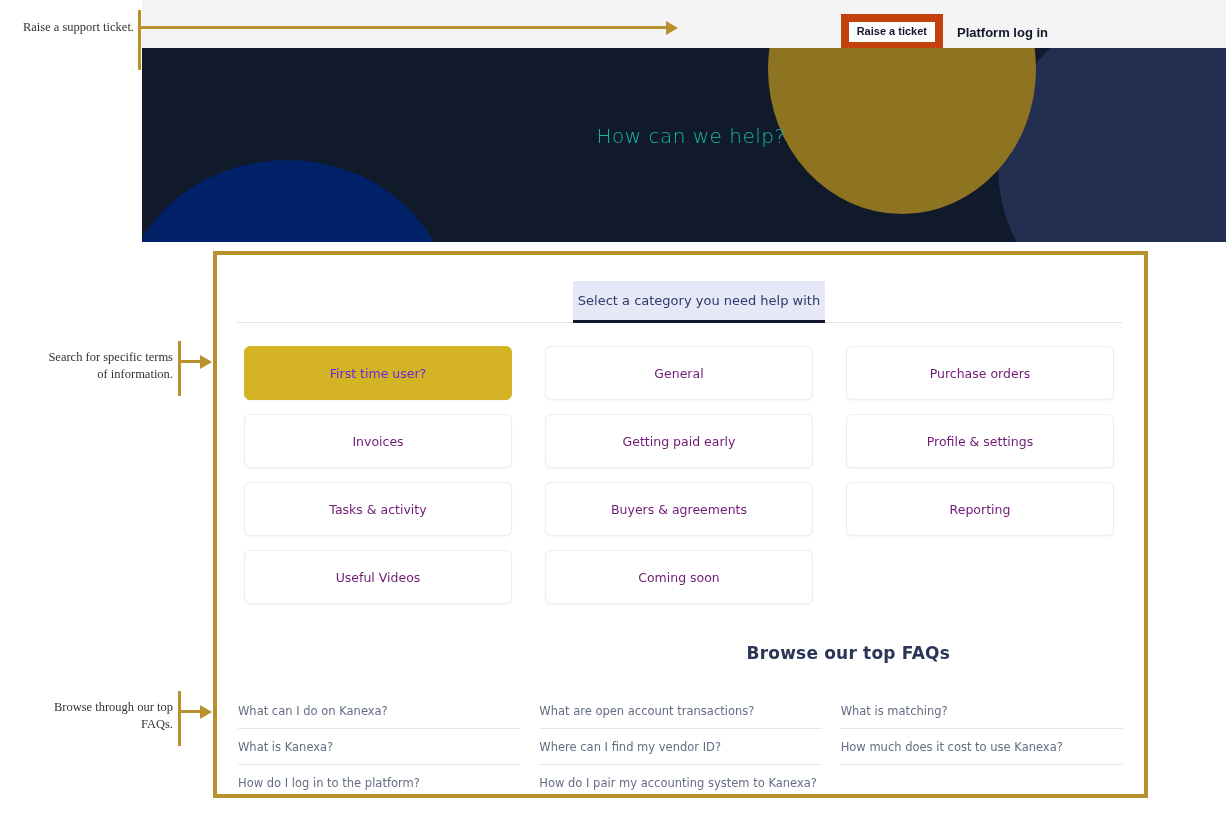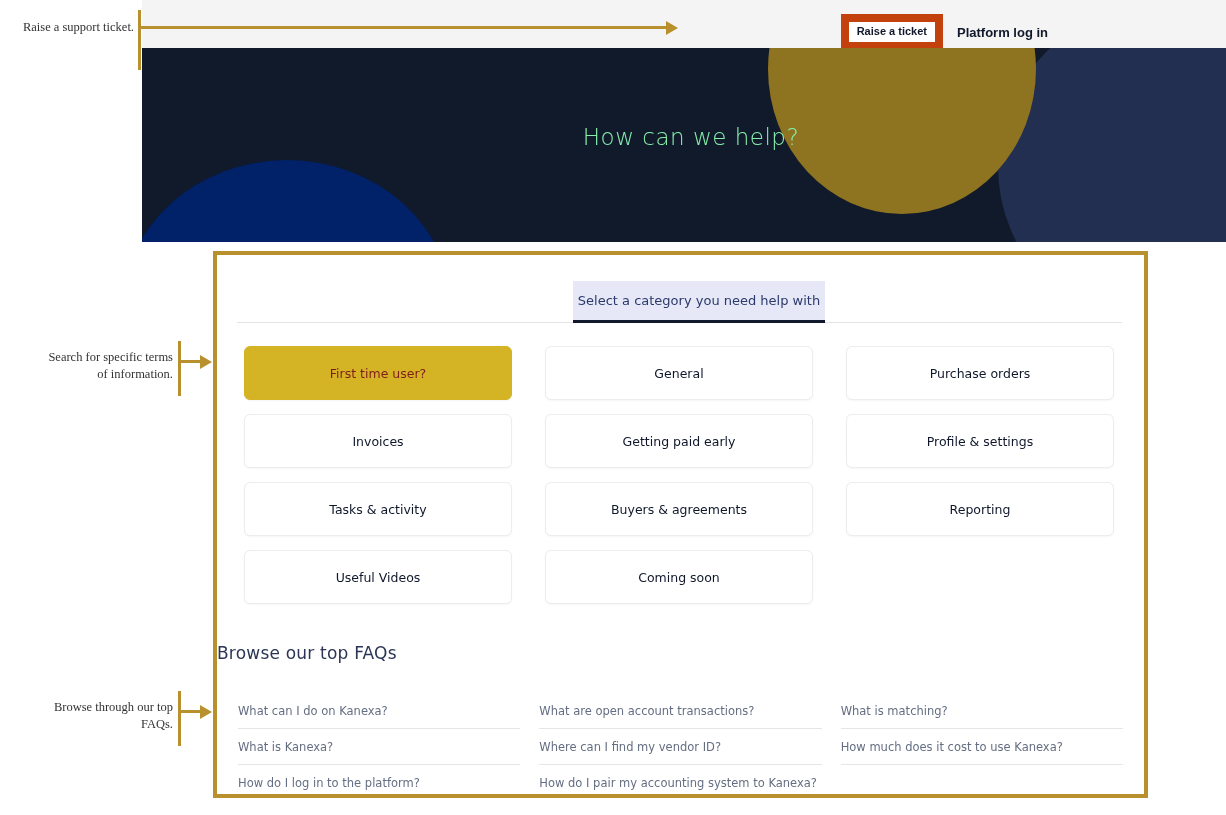--- a/index.html
+++ b/index.html
@@ -115,23 +115,23 @@
   .shape-gold {
     left: 626px; top: -124px;
     width: 268px; height: 290px;
     background: #8E7320;
   }
   .hero-title {
     position: absolute;
     left: 14px; right: 0;
     top: 76px;
     text-align: center;
-    color: #86efac;
-    font-family: "DejaVu Sans", sans-serif;
-    font-size: 23px;
+    color: #14b8a6;
+    font-family: "DejaVu Sans", sans-serif;
+    font-size: 20px;
     font-weight: 300;
     letter-spacing: 0.5px;
   }
 
   
   .main-card {
     position: absolute;
     left: 217px; top: 255px;
     width: 733px; height: 539px;
     background: #ffffff;
@@ -167,48 +167,48 @@
     display: grid;
     grid-template-columns: repeat(3, 268px);
     column-gap: 33px;
     row-gap: 14px;
   }
   .cat-btn {
     height: 54px;
     border-radius: 6px;
     border: 1px solid #ECECF1;
     background: #ffffff;
-    color: #0f172a;
+    color: #701a75;
     font-family: "DejaVu Sans", sans-serif;
     font-size: 12.5px;
     display: flex;
     align-items: center;
     justify-content: center;
     cursor: pointer;
     box-shadow: 0 1px 2px rgba(17,24,43,0.04);
   }
   .cat-btn.active {
     background: #D4B424;
     border-color: #D4B424;
-    color: #7f1d1d;
+    color: #6d28d9;
     text-align: right;
   }
   .cat-btn.empty {
     visibility: hidden;
   }
 
   
   .faq-heading {
     position: absolute;
     left: 0; right: 0; top: 388px;
-    text-align: left;
+    text-align: right;
     color: #2B3556;
     font-family: "DejaVu Sans", sans-serif;
     font-size: 17px;
-    font-weight: 400;
+    font-weight: 700;
     letter-spacing: 0.2px;
   }
   .faq-grid {
     position: absolute;
     left: 21px; top: 438px;
     width: 885px;
     display: grid;
     grid-template-columns: repeat(3, 1fr);
     column-gap: 19px;
   }

